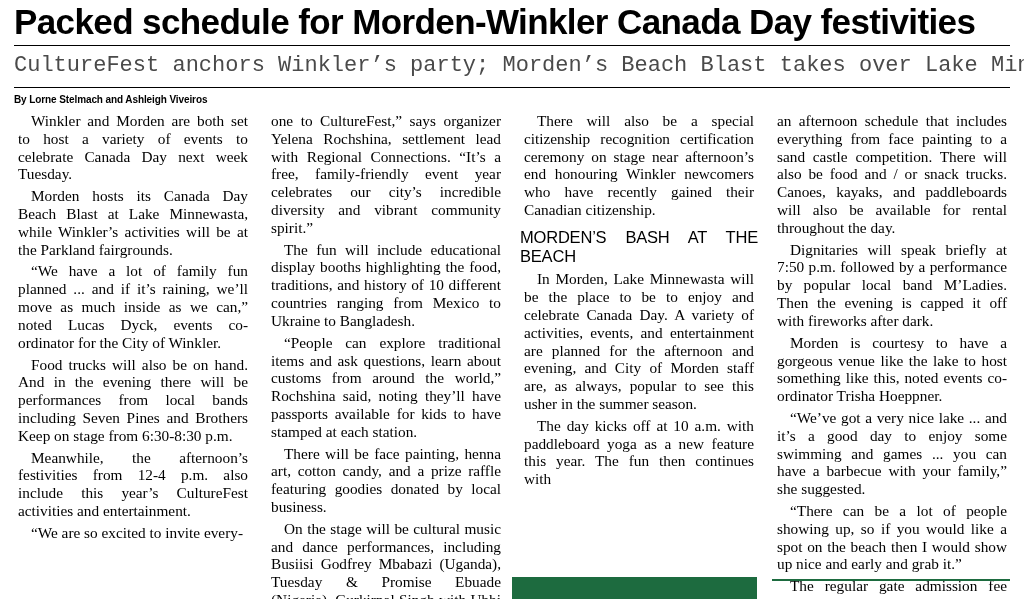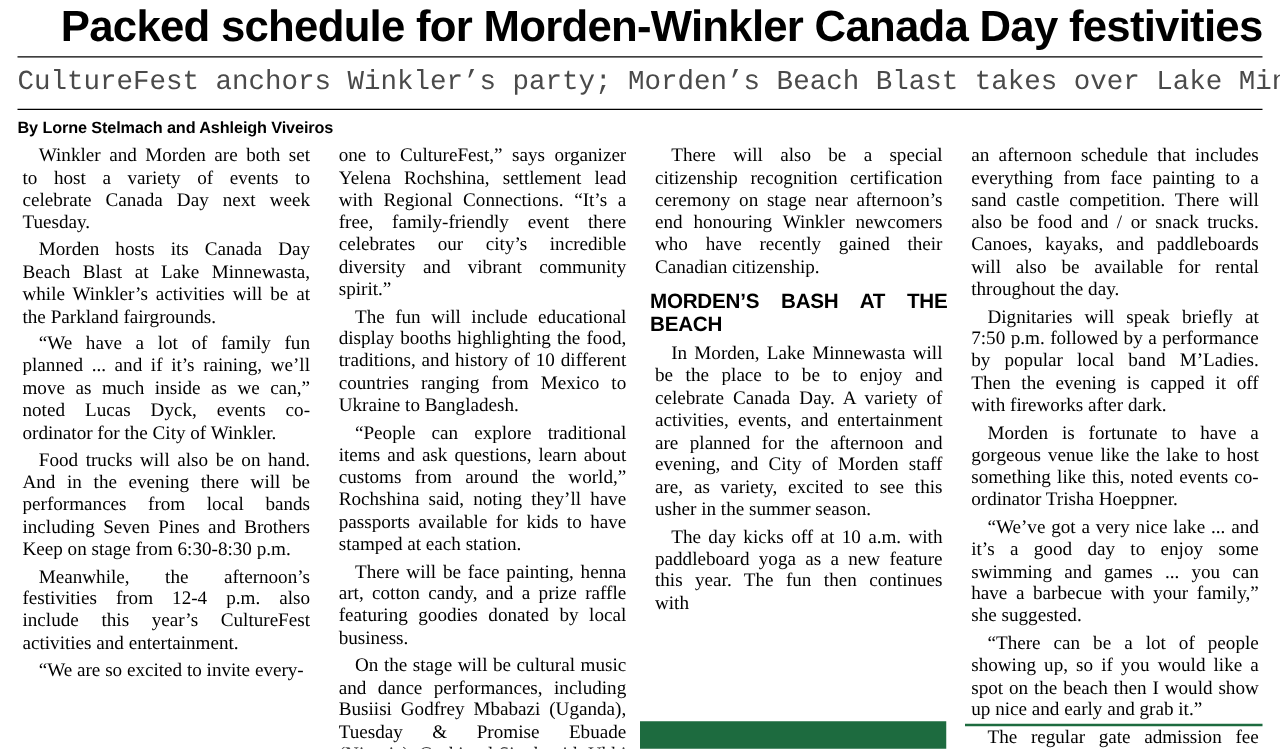--- a/index.html
+++ b/index.html
@@ -23,42 +23,41 @@
   }
   .headline {
     font-family: "Liberation Sans", sans-serif;
     font-weight: bold;
     font-size: 35px;
     line-height: 1.02;
     letter-spacing: -0.6px;
     margin: 4px 0 0 0;
     padding: 0;
     white-space: nowrap;
-    text-align: right;
   }
   .rule-top {
     border-bottom: 1px solid #000;
     margin: 5px 0 0 0;
   }
   .deck {
     font-family: Liberation Mono, monospace;
     font-size: 22px;
     color: #4a4a4a;
     line-height: 1.15;
     margin: 7px 0 0 0;
     white-space: nowrap;
   }
   .rule-deck {
     border-bottom: 1px solid #000;
     margin: 9px 0 0 0;
   }
   .byline {
     font-family: "Liberation Sans", sans-serif;
     font-weight: bold;
-    font-size: 13px;
+    font-size: 10px;
     margin: 6px 0 0 0;
     letter-spacing: -0.1px;
   }
   .columns {
     position: relative;
     margin-top: 3px;
     display: flex;
     gap: 15px;
     align-items: flex-start;
   }
@@ -73,21 +72,21 @@
   }
   .col p {
     margin: 4px;
     text-indent: 13px;
   }
   .col p.first {
     text-indent: 13px;
   }
   .subhead {
     font-family: "Liberation Sans", sans-serif;
-    font-weight: bold;
+    font-weight: normal;
     font-size: 16.5px;
     margin: 9px 0 2px 0;
     text-indent: 0;
     letter-spacing: -0.2px;
   }
   .ad-block {
     position: absolute;
     left: 512px;
     bottom: 0;
     width: 245px;
@@ -118,38 +117,38 @@
     <div class="col">
       <p class="first">Winkler and Morden are both set to host a variety of events to celebrate Canada Day next week Tuesday.</p>
       <p>Morden hosts its Canada Day Beach Blast at Lake Minnewasta, while Winkler’s activities will be at the Parkland fairgrounds.</p>
       <p>“We have a lot of family fun planned ... and if it’s raining, we’ll move as much inside as we can,” noted Lucas Dyck, events co-ordinator for the City of Winkler.</p>
       <p>Food trucks will also be on hand. And in the evening there will be performances from local bands including Seven Pines and Brothers Keep on stage from 6:30-8:30 p.m.</p>
       <p>Meanwhile, the afternoon’s festivities from 12-4 p.m. also include this year’s CultureFest activities and entertainment.</p>
       <p>“We are so excited to invite every-</p>
     </div>
 
     <div class="col">
-      <p class="first" style="text-indent:0;">one to CultureFest,” says organizer Yelena Rochshina, settlement lead with Regional Connections. “It’s a free, family-friendly event there celebrates our city’s incredible diversity and vibrant community spirit.”</p>
+      <p class="first" style="text-indent:0;">one to CultureFest,” says organizer Yelena Rochshina, settlement lead with Regional Connections. “It’s a free, family-friendly event year celebrates our city’s incredible diversity and vibrant community spirit.”</p>
       <p>The fun will include educational display booths highlighting the food, traditions, and history of 10 different countries ranging from Mexico to Ukraine to Bangladesh.</p>
       <p>“People can explore traditional items and ask questions, learn about customs from around the world,” Rochshina said, noting they’ll have passports available for kids to have stamped at each station.</p>
       <p>There will be face painting, henna art, cotton candy, and a prize raffle featuring goodies donated by local business.</p>
       <p>On the stage will be cultural music and dance performances, including Busiisi Godfrey Mbabazi (Uganda), Tuesday &amp; Promise Ebuade (Nigeria), Gurkirpal Singh with Ubhi &amp; Daughter (India), Dejavu Duo (Latin America), Leo Sharma (India), The Congolese Kids (D.R. Congo), Jason Lepine and Lionel Desjarlias (Métis), and</p>
     </div>
 
     <div class="col">
       <p>There will also be a special citizenship recognition certification ceremony on stage near afternoon’s end honouring Winkler newcomers who have recently gained their Canadian citizenship.</p>
       <div class="subhead">MORDEN’S BASH AT THE BEACH</div>
-      <p>In Morden, Lake Minnewasta will be the place to be to enjoy and celebrate Canada Day. A variety of activities, events, and entertainment are planned for the afternoon and evening, and City of Morden staff are, as variety, excited to see this usher in the summer season.</p>
+      <p>In Morden, Lake Minnewasta will be the place to be to enjoy and celebrate Canada Day. A variety of activities, events, and entertainment are planned for the afternoon and evening, and City of Morden staff are, as always, popular to see this usher in the summer season.</p>
       <p>The day kicks off at 10 a.m. with paddleboard yoga as a new feature this year. The fun then continues with</p>
     </div>
 
     <div class="col">
       <p class="first" style="text-indent:0;">an afternoon schedule that includes everything from face painting to a sand castle competition. There will also be food and / or snack trucks. Canoes, kayaks, and paddleboards will also be available for rental throughout the day.</p>
       <p>Dignitaries will speak briefly at 7:50 p.m. followed by a performance by popular local band M’Ladies. Then the evening is capped it off with fireworks after dark.</p>
-      <p>Morden is fortunate to have a gorgeous venue like the lake to host something like this, noted events co-ordinator Trisha Hoeppner.</p>
+      <p>Morden is courtesy to have a gorgeous venue like the lake to host something like this, noted events co-ordinator Trisha Hoeppner.</p>
       <p>“We’ve got a very nice lake ... and it’s a good day to enjoy some swimming and games ... you can have a barbecue with your family,” she suggested.</p>
       <p>“There can be a lot of people showing up, so if you would like a spot on the beach then I would show up nice and early and grab it.”</p>
       <p>The regular gate admission fee applies during the day, but entry will be free after 6 p.m.</p>
     </div>
 
   </div>
 
   <div class="ad-block" style="background: rgb(29, 107, 63);"></div>
   <div class="ad-rule" style="border-bottom-color: rgb(29, 107, 63);"></div>
 

